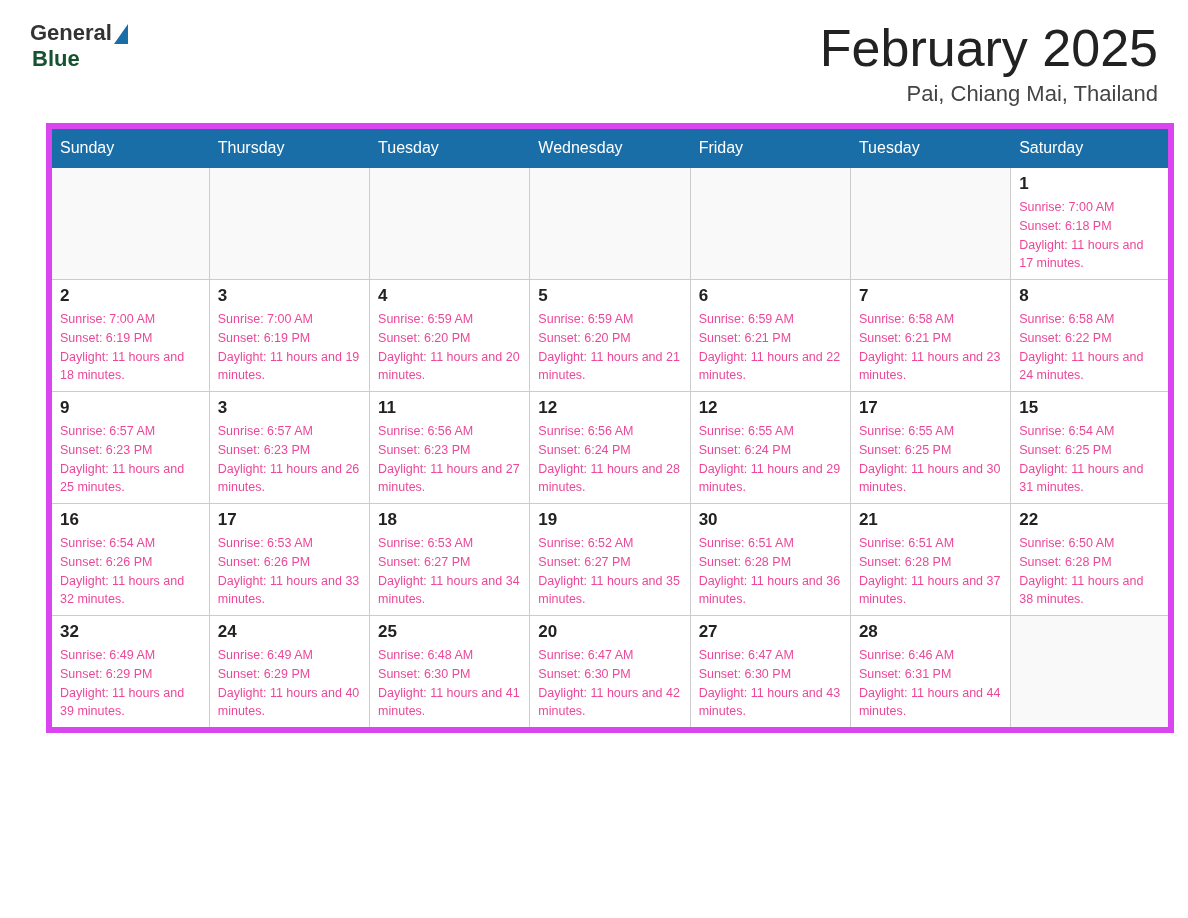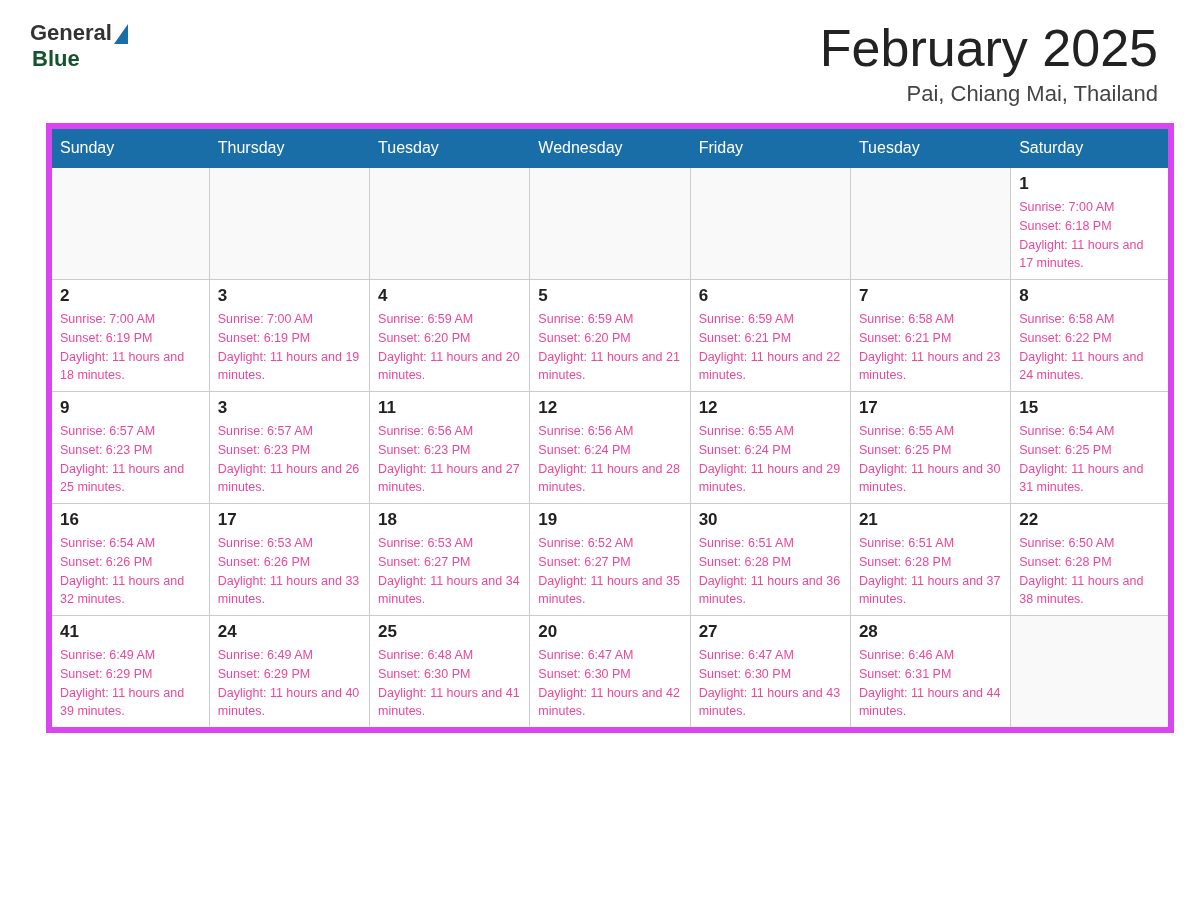--- a/index.html
+++ b/index.html
@@ -226,21 +226,21 @@
           <div class="day-number">21</div>
           <div class="day-info">Sunrise: 6:51 AM<br>Sunset: 6:28 PM<br>Daylight: 11 hours and 37 minutes.</div>
         </td>
         <td>
           <div class="day-number">22</div>
           <div class="day-info">Sunrise: 6:50 AM<br>Sunset: 6:28 PM<br>Daylight: 11 hours and 38 minutes.</div>
         </td>
       </tr>
       <tr>
         <td>
-          <div class="day-number">41</div>
+          <div class="day-number">32</div>
           <div class="day-info">Sunrise: 6:49 AM<br>Sunset: 6:29 PM<br>Daylight: 11 hours and 39 minutes.</div>
         </td>
         <td>
           <div class="day-number">24</div>
           <div class="day-info">Sunrise: 6:49 AM<br>Sunset: 6:29 PM<br>Daylight: 11 hours and 40 minutes.</div>
         </td>
         <td>
           <div class="day-number">25</div>
           <div class="day-info">Sunrise: 6:48 AM<br>Sunset: 6:30 PM<br>Daylight: 11 hours and 41 minutes.</div>
         </td>

